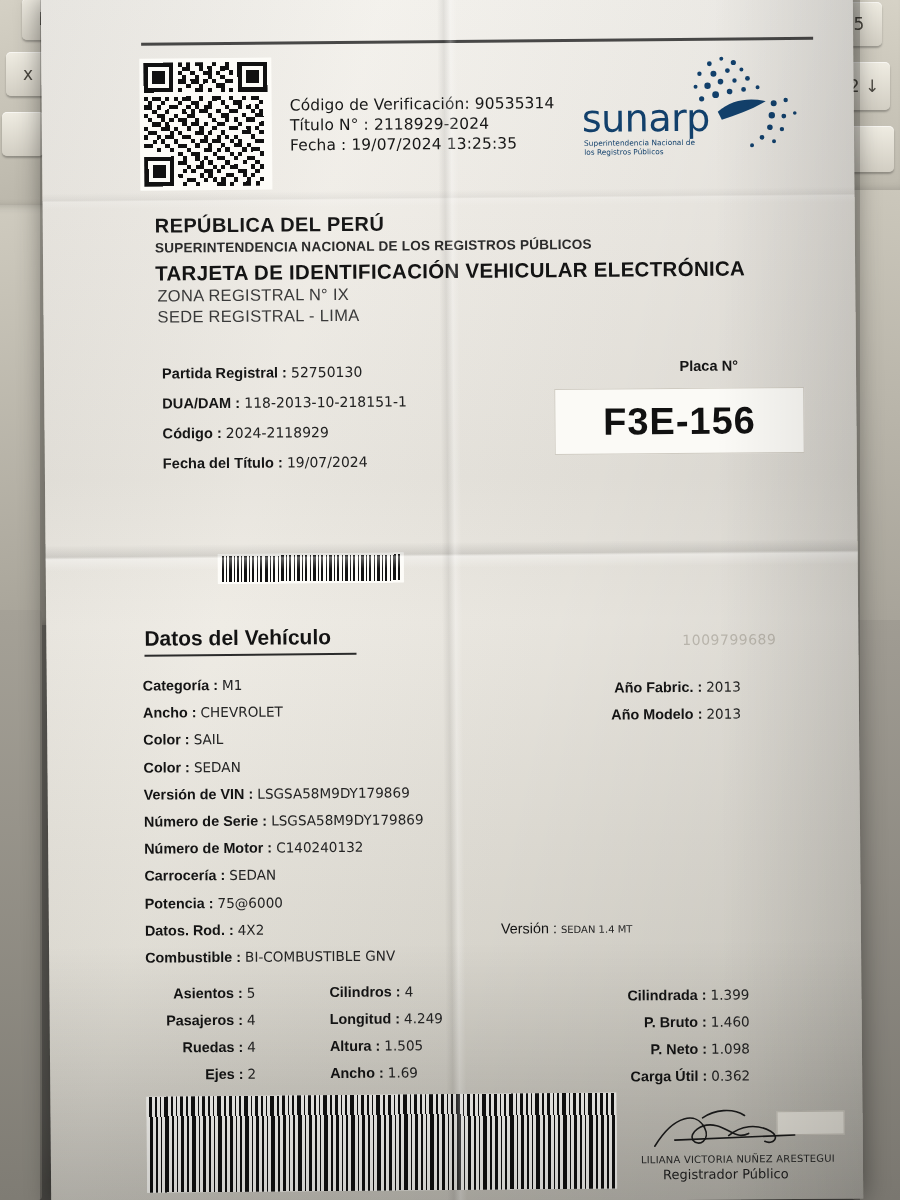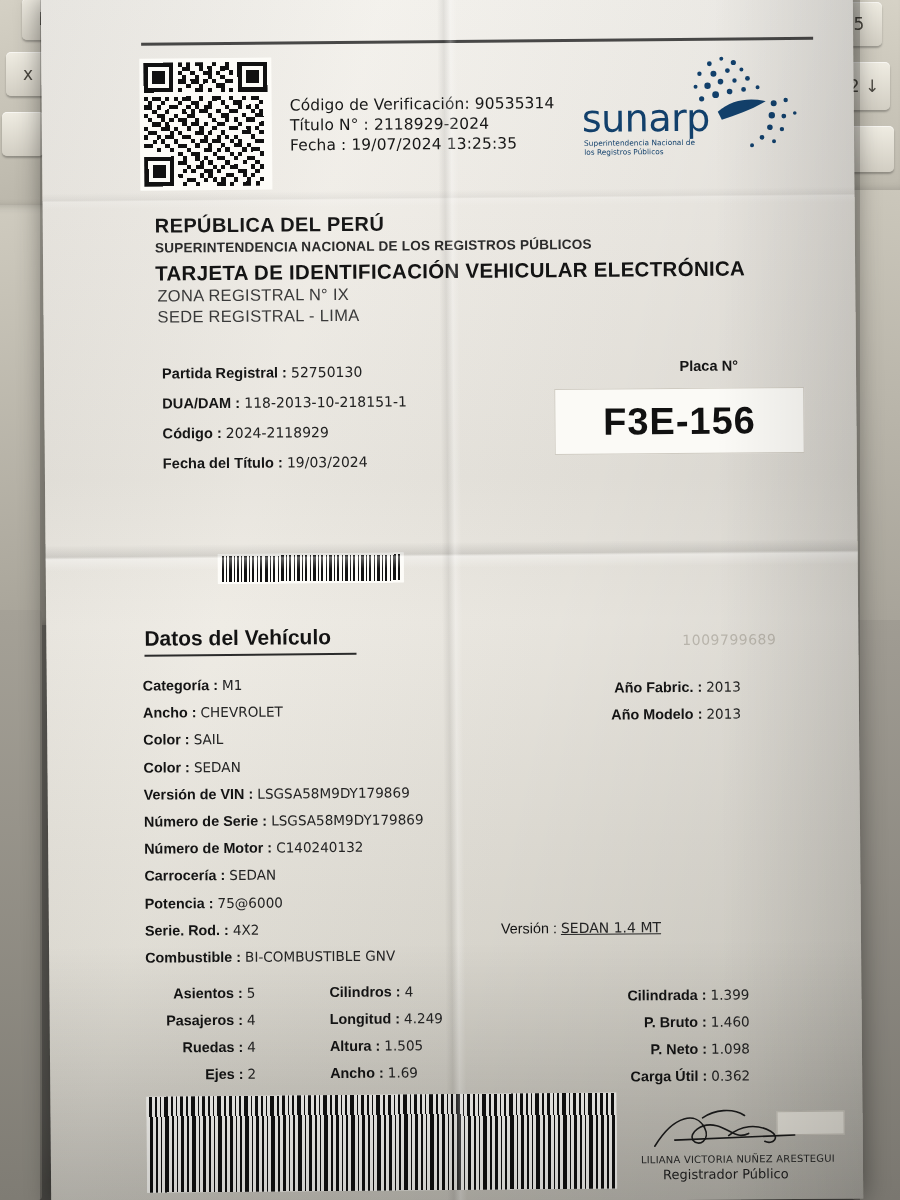--- a/index.html
+++ b/index.html
@@ -275,21 +275,21 @@
     text-align: right;
   }
   .fields-right .lab { font-weight: bold; color: #141414; }
   .fields-right .val { color: #242424; font-family: "DejaVu Sans", sans-serif; font-size: 13.6px; }
 
   .version-row {
     position: absolute; left: 452px; top: 927px;
     font-size: 14.4px; white-space: nowrap;
   }
   .version-row .lab { font-weight: normal; color: #141414; }
-  .version-row .val { color: #242424; font-family: "DejaVu Sans", sans-serif; font-size: 14px; text-decoration: underline; }
+  .version-row .val { color: #242424; font-family: "DejaVu Sans", sans-serif; font-size: 10px; }
 
   
   .col {
     position: absolute;
     font-size: 14.4px;
     line-height: 27px;
   }
   .col .row { white-space: nowrap; display: flex; }
   .col .lab { font-weight: bold; color: #141414; }
   .col .val { color: #242424; font-family: "DejaVu Sans", sans-serif; font-size: 13.6px; }
@@ -621,21 +621,21 @@
         <div class="row">
           <span class="lab">DUA/DAM :</span>
           <span class="val">118-2013-10-218151-1</span>
         </div>
         <div class="row">
           <span class="lab">Código :</span>
           <span class="val">2024-2118929</span>
         </div>
         <div class="row">
           <span class="lab">Fecha del Título :</span>
-          <span class="val">19/03/2024</span>
+          <span class="val">19/07/2024</span>
         </div>
       </div>
 
       <div class="placa-label">Placa N°</div>
       <div class="placa-box">
         <span>F3E-156</span>
       </div>
 
       <div class="barcode1">
         <svg class="bc-stripes" viewBox="0 0 186 30" preserveAspectRatio="none" shape-rendering="crispEdges">
@@ -725,21 +725,21 @@
         </div>
         <div class="row">
           <span class="lab">Carrocería :</span>
           <span class="val">SEDAN</span>
         </div>
         <div class="row">
           <span class="lab">Potencia :</span>
           <span class="val">75@6000</span>
         </div>
         <div class="row">
-          <span class="lab">Serie. Rod. :</span>
+          <span class="lab">Datos. Rod. :</span>
           <span class="val">4X2</span>
         </div>
         <div class="row">
           <span class="lab">Combustible :</span>
           <span class="val">BI-COMBUSTIBLE GNV</span>
         </div>
       </div>
 
       <div class="fields-right">
         <div class="row">

